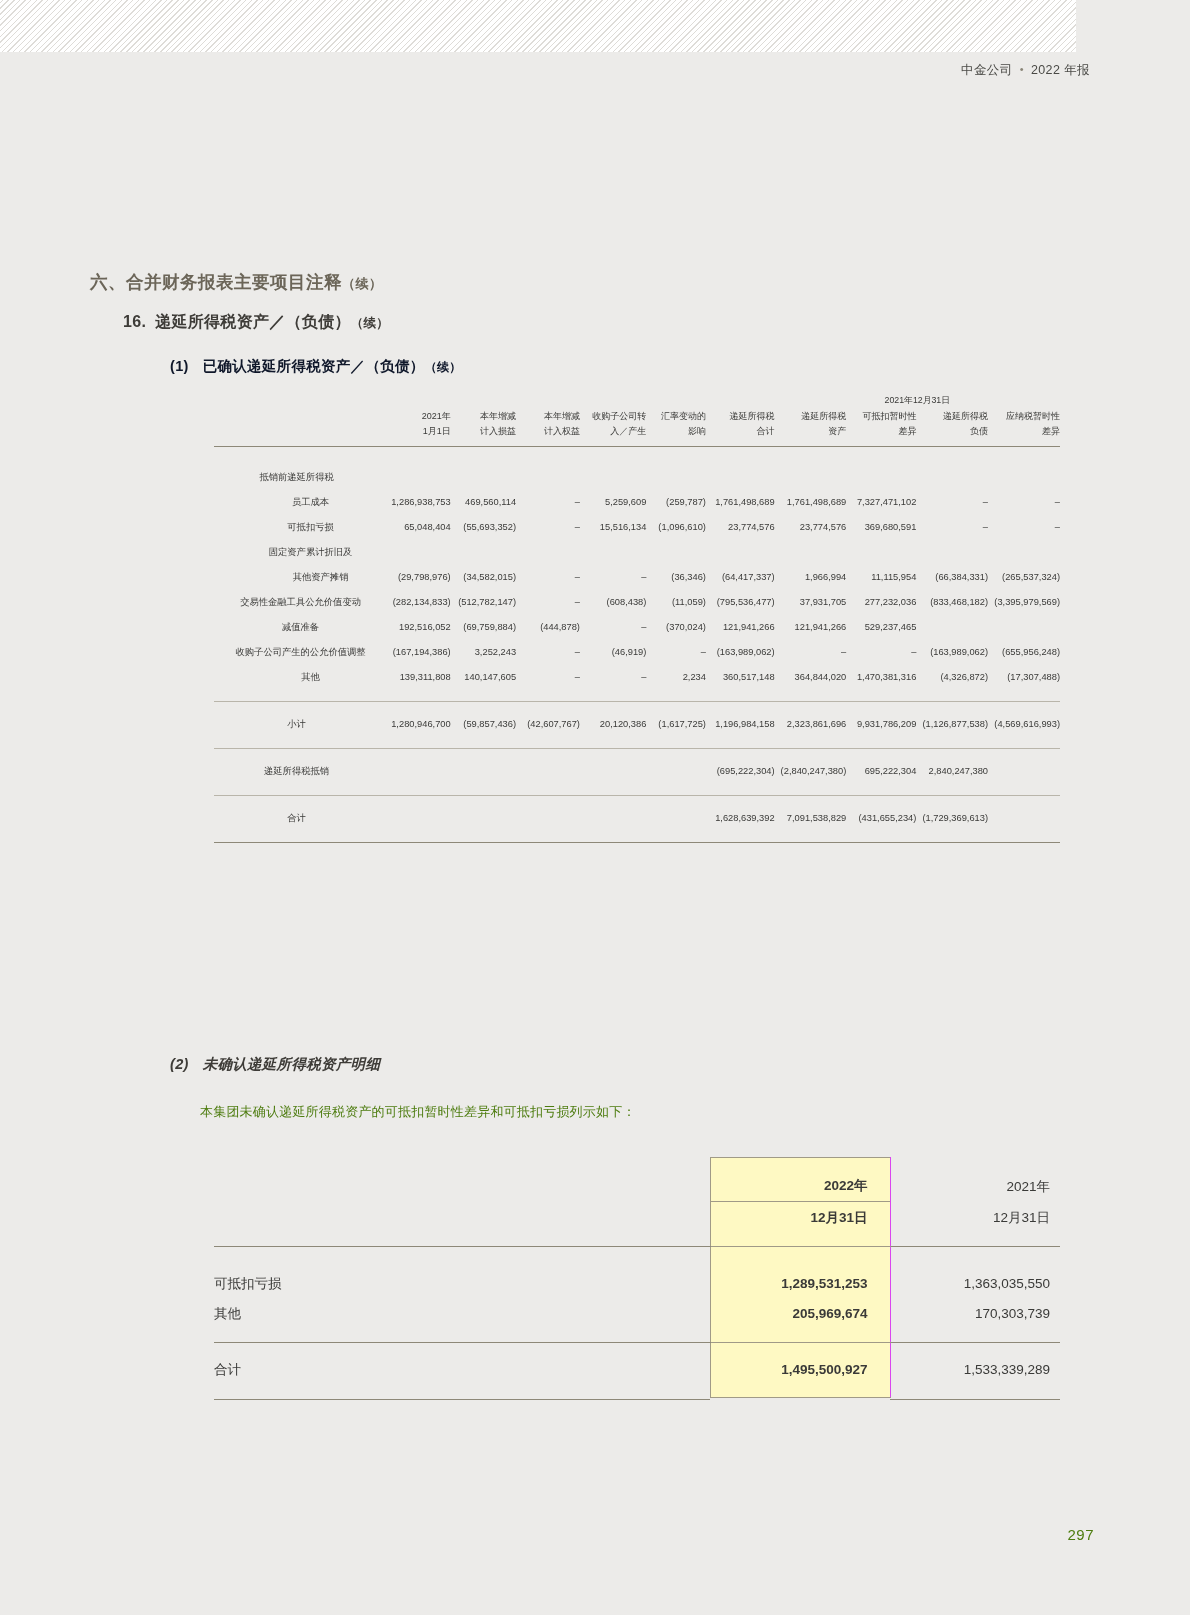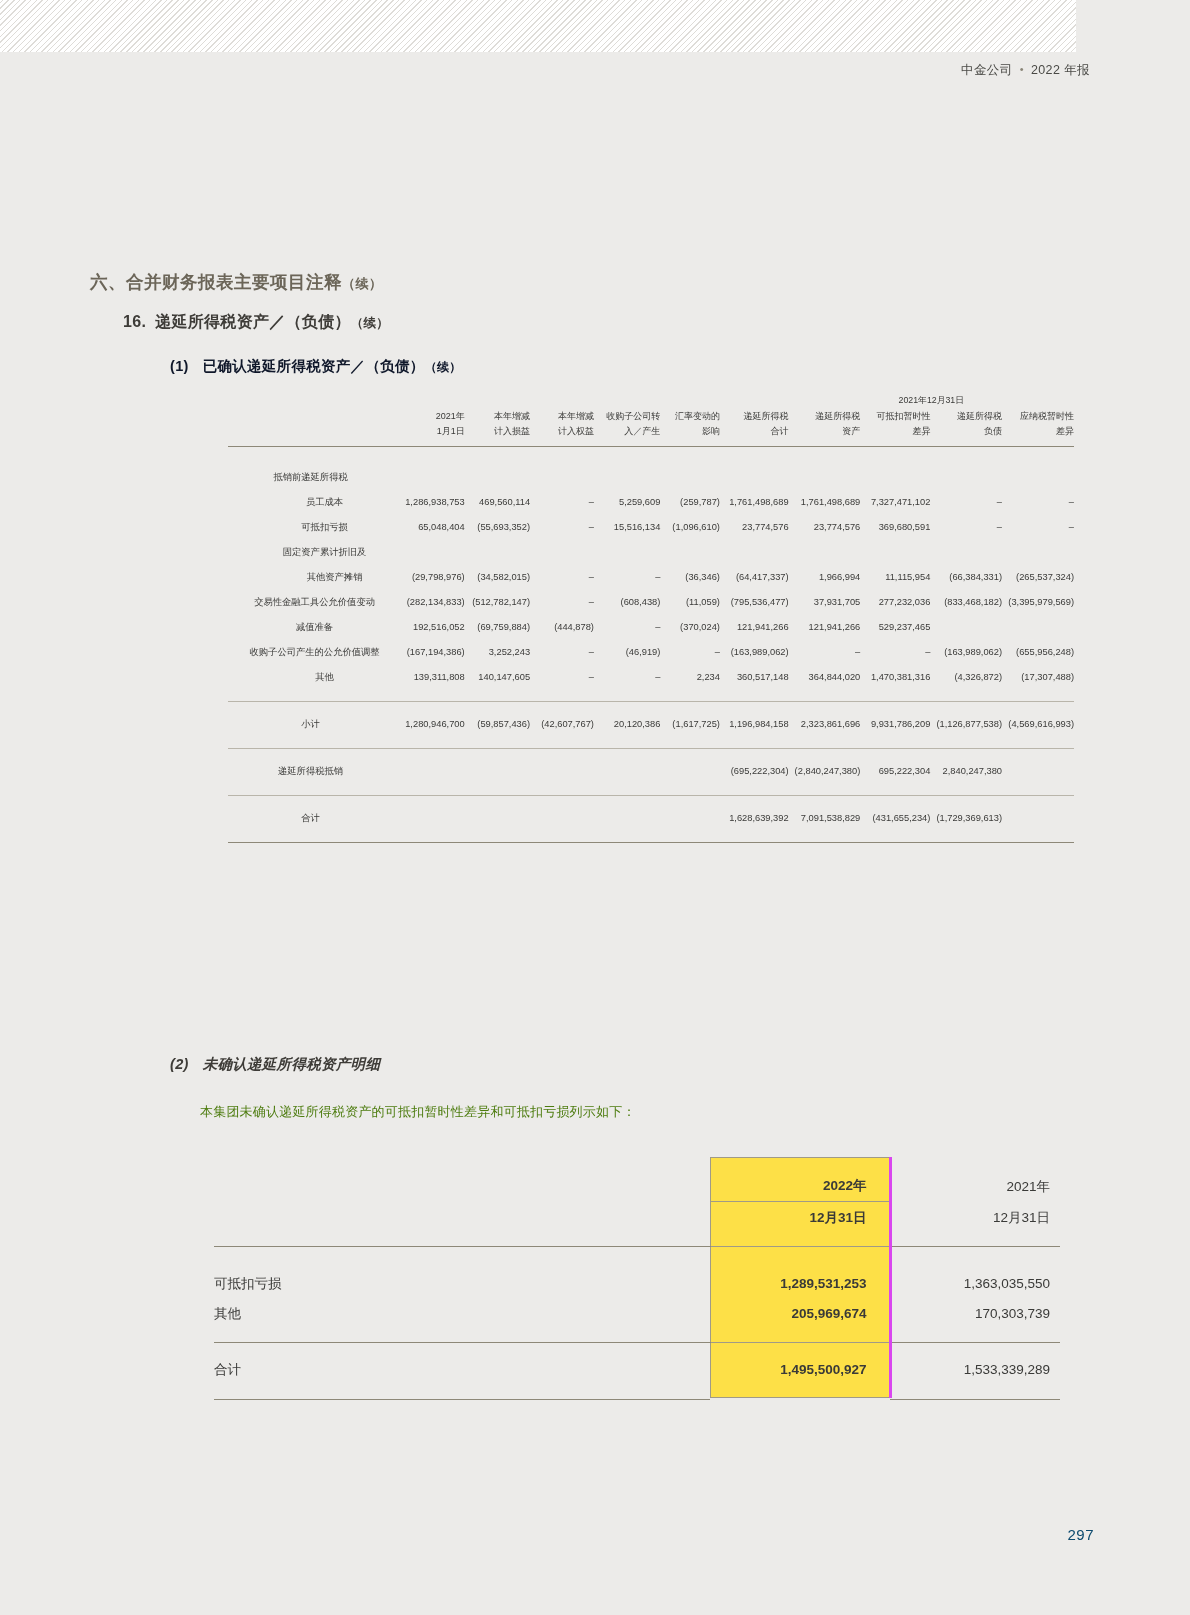--- a/index.html
+++ b/index.html
@@ -89,21 +89,21 @@
     font-weight: bold;
     color: #0f172a;
     letter-spacing: .3px;
   }
   .h3 .num { margin-right: 14px; }
   .h3 .cont { font-size: 12px; font-weight: bold; }
 
   
   .tbl1 {
     position: absolute;
-    left: 228px;
+    left: 214px;
     top: 395px;
     width: 846px;
     border-collapse: collapse;
     font-size: 9.3px;
     color: #3a3a38;
   }
   .tbl1 td, .tbl1 th {
     padding: 0;
     vertical-align: bottom;
     font-weight: normal;
@@ -141,23 +141,23 @@
   .tbl2 {
     width: 846px;
     border-collapse: collapse;
     font-size: 13.5px;
     color: #3a3a38;
   }
   .tbl2 td { padding: 0; vertical-align: bottom; }
   .tbl2 td.lbl { text-align: left; }
   .tbl2 td.num { text-align: right; white-space: nowrap; }
   .tbl2 .c2022 {
-    background: #fde047;
+    background: #fef9c3;
     border-left: 1px solid #a09a87;
-    border-right: 3px solid #d946ef;
+    border-right: 1px solid #d946ef;
     font-weight: bold;
     padding-right: 22px;
     padding-left: 12px;
   }
   .tbl2 .c2021 { padding-right: 10px; padding-left: 26px; }
   .tbl2 .hdr td {
     font-size: 13.5px;
     line-height: 31px;
     text-align: right;
     padding-top: 12px;
@@ -188,21 +188,21 @@
     letter-spacing: .3px;
     font-style: italic;
   }
   .h3b .num { margin-right: 14px; }
 
   .pageno {
     position: absolute;
     right: 96px;
     bottom: 72px;
     font-size: 15px;
-    color: #0c4a6e;
+    color: #4d7c0f;
     letter-spacing: .5px;
   }
 </style>
 </head>
 <body>
 
 <div class="page">
   <div class="hatch"></div>
   <div class="hatch-right"></div>
 

